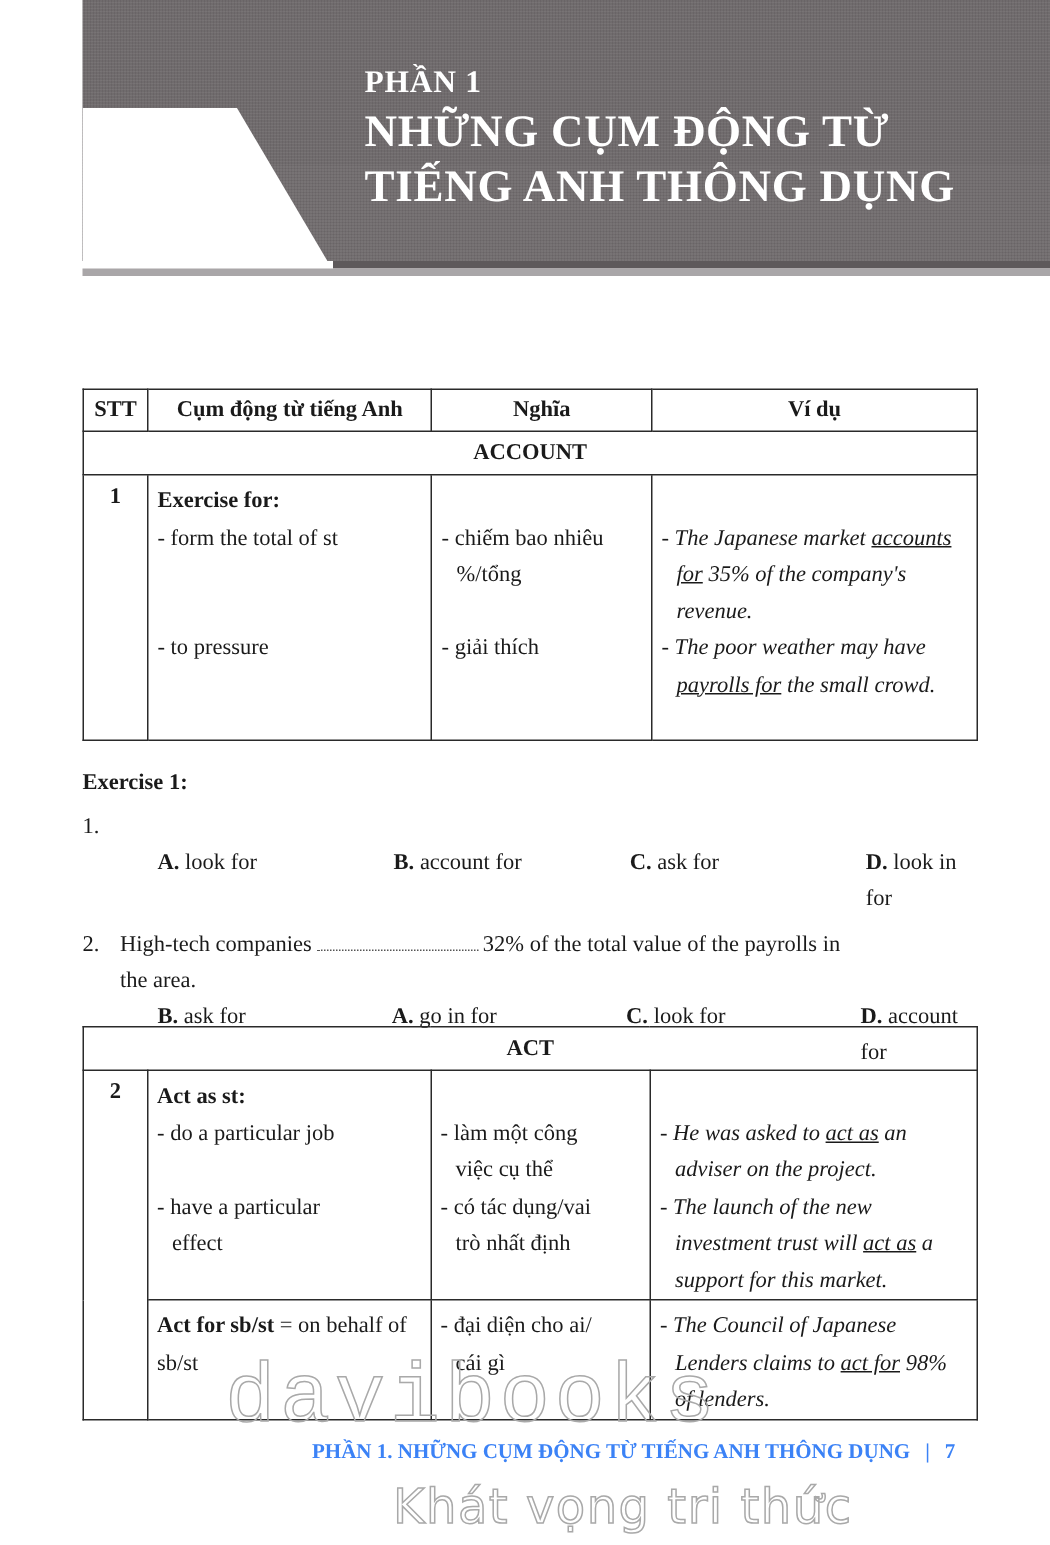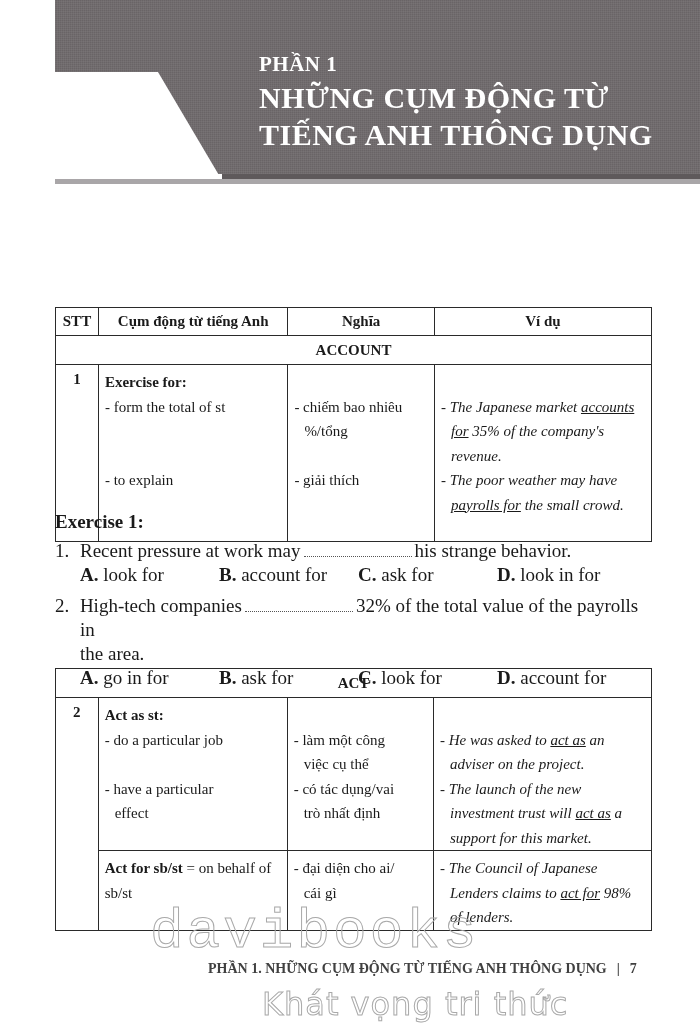--- a/index.html
+++ b/index.html
@@ -21,24 +21,23 @@
     }
     .banner-stripe {
       position: absolute; left: 55px; top: 179px; width: 645px; height: 5px;
       background: #a9a6a8;
     }
     .banner-stripe-dark {
       position: absolute; left: 222px; top: 174px; width: 478px; height: 5px;
       background: #5e595b;
     }
     .banner-text {
-      position: absolute; left: 243px; top: 51px; color: #ffffff;
+      position: absolute; left: 243px; top: 41px; color: #ffffff;
       font-family: "Liberation Serif", "DejaVu Serif", serif; font-weight: bold;
       letter-spacing: 0.5px;
-      margin-left: 16px;
     }
     .part-label { font-size: 21px; line-height: 26px; }
     .part-title { font-size: 30px; line-height: 37px; margin-top: 2px; }
 
     table.vt {
       position: absolute; left: 55px; width: 597px;
       border-collapse: collapse; font-size: 15px;
       font-family: "Liberation Serif", "DejaVu Serif", serif;
     }
     table.vt td, table.vt th {
@@ -47,39 +46,39 @@
     table.vt th { font-weight: bold; text-align: center; height: 27px; vertical-align: middle; font-size: 15px; }
     .group-row td { text-align: center; font-weight: bold; height: 28px; vertical-align: middle !important; }
     .stt { text-align: center; font-weight: bold; padding-top: 6px !important; }
     .cell { padding: 5px 6px 0 6px !important; line-height: 24.5px; }
     .line { display: block; }
     .indent { padding-left: 10px; }
     .ex { font-style: italic; }
     .ex u { text-decoration: underline; }
     .bold { font-weight: bold; }
 
-    #t1 { top: 259px; margin-top: 48px; }
-    #t2 { top: 668px; }
+    #t1 { top: 259px; }
+    #t2 { top: 684px; }
 
     .exercise {
       position: absolute; left: 55px; top: 510px; width: 600px;
-      font-family: "Liberation Serif", "DejaVu Serif", serif; font-size: 19px; line-height: 24px;
+      font-family: "Liberation Serif", "DejaVu Serif", serif; font-size: 15px; line-height: 24px;
     }
     .ex-title { font-weight: bold; margin-bottom: 5px; }
     .q { display: flex; }
     .q-num { width: 25px; }
     .blank { display: inline-block; width: 108px; border-bottom: 1px dotted #555; height: 14px; vertical-align: baseline; margin: 0 3px; }
     .opts { display: flex; padding-left: 25px; }
-    .opt { width: 139px; }
+    .opt { width: 139px; margin-left: 25px; }
     .opt:last-child { width: auto; }
     .opt b { font-weight: bold; }
 
     .footer {
       position: absolute; left: 208px; top: 961px; font-size: 14px; font-weight: bold;
-      font-family: "Liberation Serif", "DejaVu Serif", serif; color: #404040;
+      font-family: "Liberation Serif", "DejaVu Serif", serif; color: #3b82f6;
     }
     .footer .sep { margin: 0 10px; }
     .wm1 {
       position: absolute; left: 150px; top: 900px; font-size: 56px; color: transparent;
       -webkit-text-stroke: 1px #a9a9a9; font-family: Liberation Mono, monospace; letter-spacing: 3px;
     }
     .wm2 {
       position: absolute; left: 262px; top: 985px; font-size: 32px; color: transparent;
       -webkit-text-stroke: 1px #a9a9a9; font-family: "DejaVu Sans", sans-serif; letter-spacing: 1px;
     }
@@ -116,21 +115,21 @@
   <tr class="group-row">
     <td colspan="4">ACCOUNT</td>
   </tr>
   <tr style="height:177px">
     <td class="stt">1</td>
     <td class="cell">
       <span class="line bold">Exercise for:</span>
       <span class="line">- form the total of st</span>
       <span class="line">&nbsp;</span>
           <span class="line">&nbsp;</span>
-      <span class="line">- to explain</span>
+      <span class="line">- to pressure</span>
     </td>
     <td class="cell">
       <span class="line">&nbsp;</span>
       <span class="line">- chiếm bao nhiêu</span>
       <span class="line indent">%/tổng</span>
       <span class="line">&nbsp;</span>
       <span class="line">- giải thích</span>
     </td>
     <td class="cell ex">
       <span class="line">&nbsp;</span>
@@ -139,38 +138,37 @@
     </td>
   </tr>
 </tbody>
   </table>
 
 <div class="exercise">
   <div class="ex-title">Exercise 1:</div>
   <div>
     <div class="q">
         <span class="q-num">1.</span>
-      <span><span>Recent pressure at work may</span><span class="blank"></span><span>his strange behavior.</span></span>
     </div>
     <div class="opts">
       <span class="opt"><b>A.</b> <span>look for</span></span>
       <span class="opt"><b>B.</b> <span>account for</span></span>
       <span class="opt"><b>C.</b> <span>ask for</span></span>
       <span class="opt"><b>D.</b> <span>look in for</span></span>
     </div>
   </div>
   <div style="margin-top:7px">
     <div class="q">
         <span class="q-num">2.</span>
       <span><span>High-tech companies</span><span class="blank"></span><span>32% of the total value of the payrolls in</span></span>
     </div>
     <div style="padding-left:25px">the area.</div>
     <div class="opts">
+      <span class="opt"><b>B.</b> <span>ask for</span></span>
       <span class="opt"><b>A.</b> <span>go in for</span></span>
-      <span class="opt"><b>B.</b> <span>ask for</span></span>
       <span class="opt"><b>C.</b> <span>look for</span></span>
       <span class="opt"><b>D.</b> <span>account for</span></span>
     </div>
   </div>
 </div>
 
 <table class="vt" id="t2">
   <colgroup>
       <col style="width:43px">
       <col style="width:190px">

